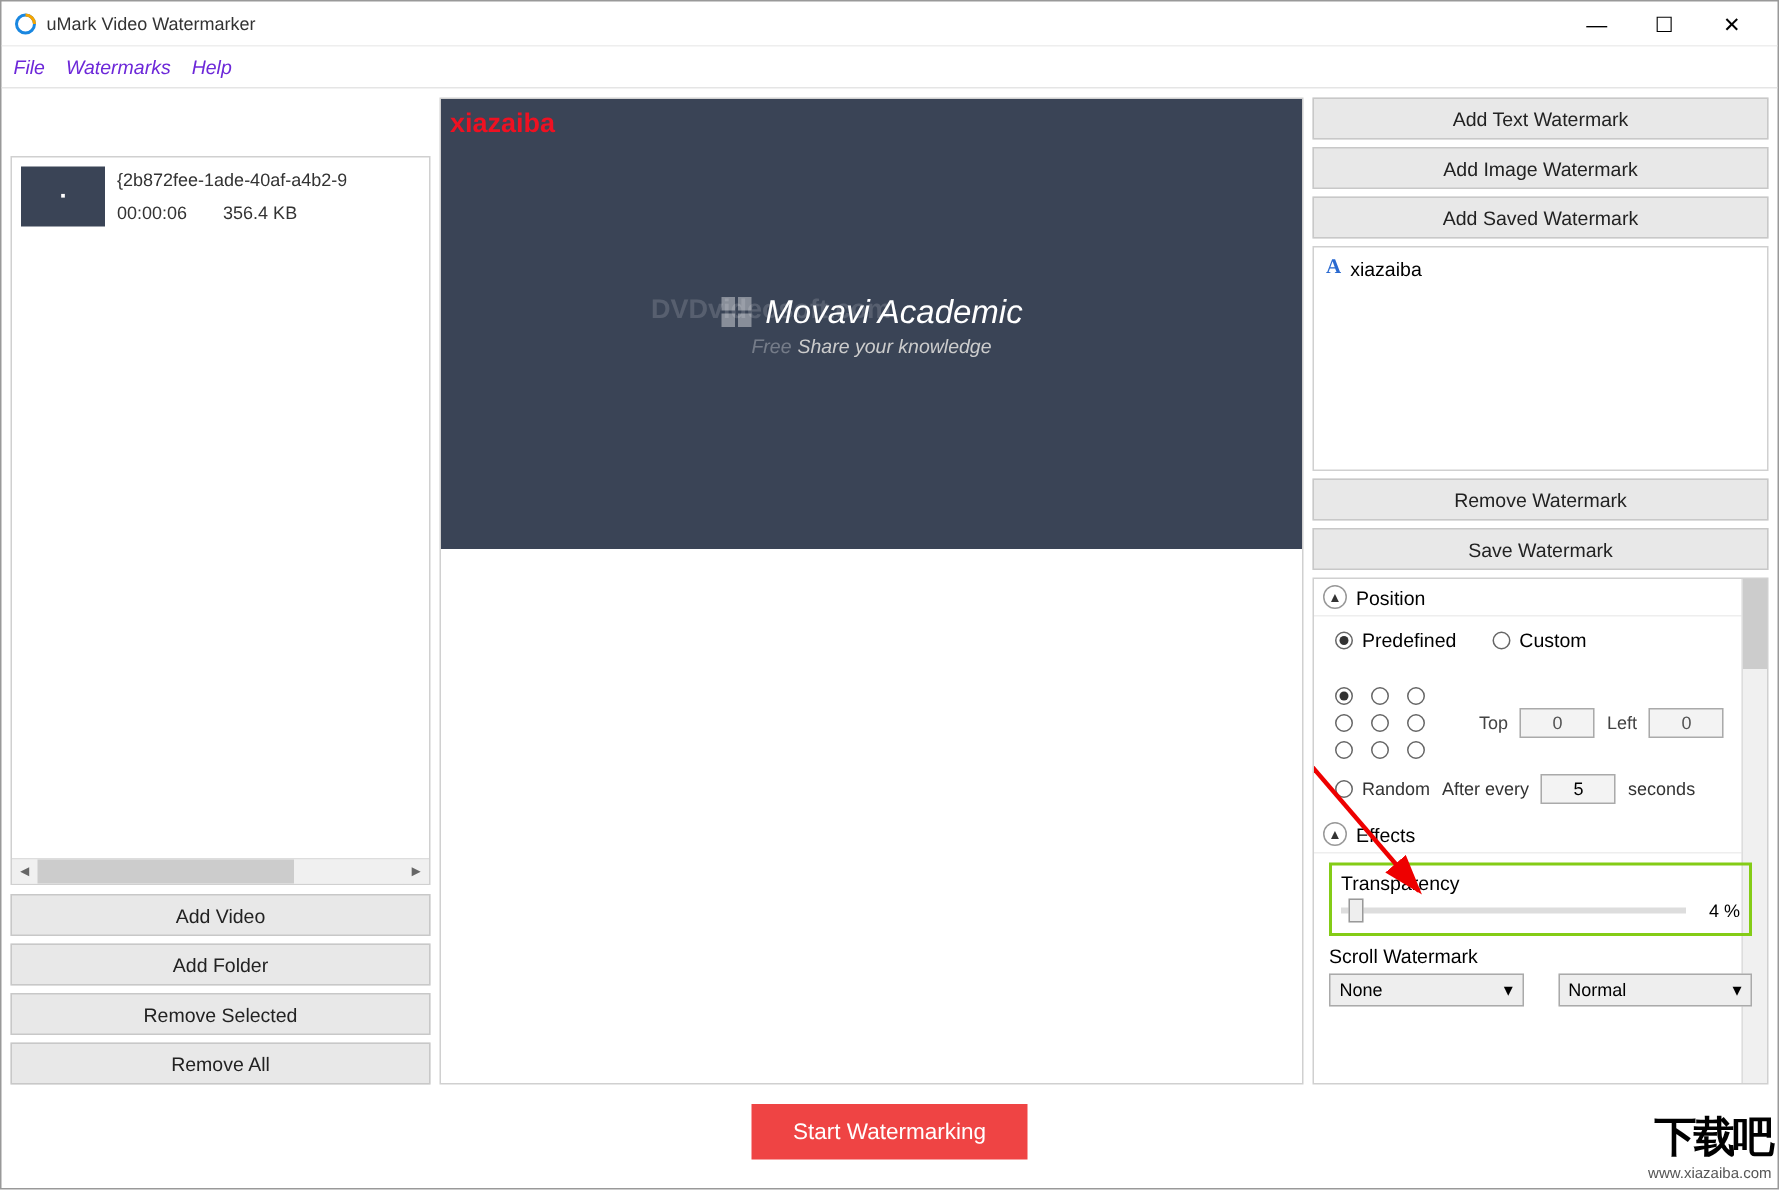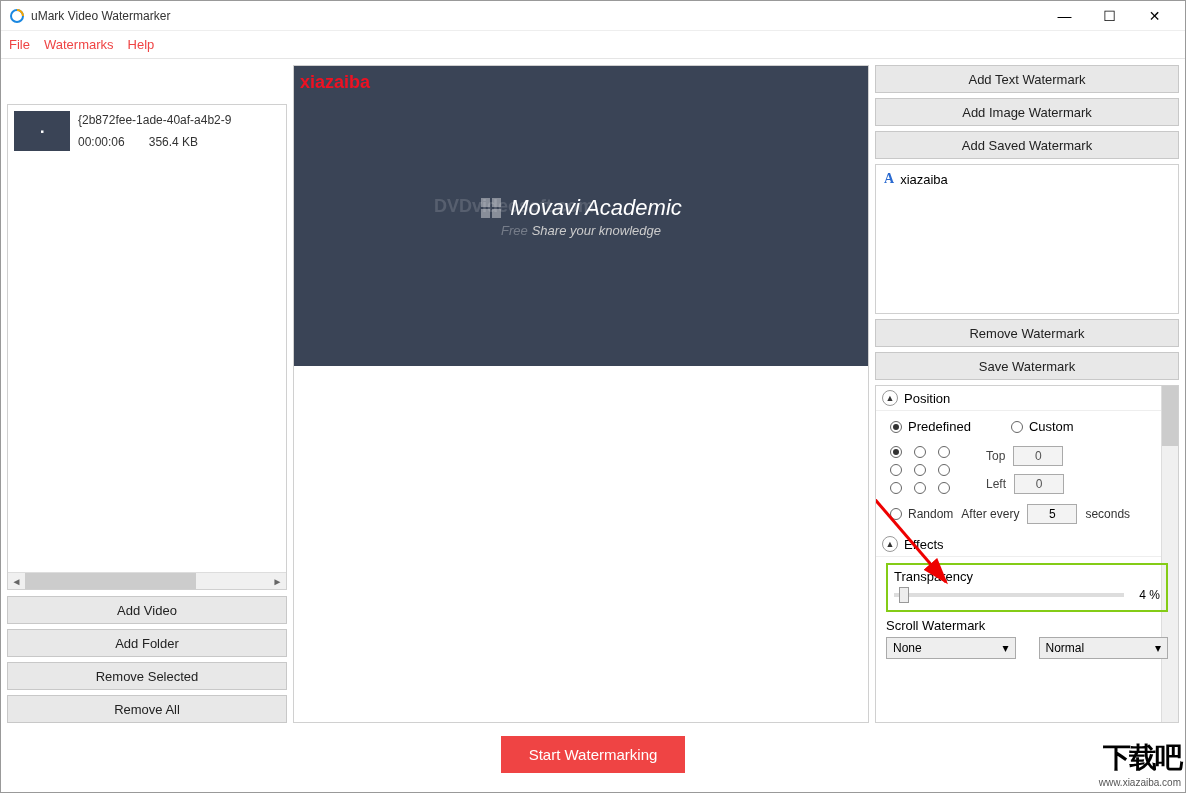--- a/index.html
+++ b/index.html
@@ -8,21 +8,21 @@
 
 .titlebar { height: 30px; display: flex; align-items: center; padding: 0 8px; border-bottom: 1px solid #eee; font-size: 12px; }
 .titlebar .logo { width: 16px; height: 16px; margin-right: 6px; display: inline-block; }
 .titlebar .logo svg { width: 16px; height: 16px; }
 .titlebar .title { flex: 1; color: #333; }
 .win-controls { display: flex; gap: 0; }
 .win-btn { width: 45px; height: 28px; display: flex; align-items: center; justify-content: center; font-size: 14px; cursor: default; }
 
 
 .menubar { height: 28px; display: flex; align-items: center; padding: 0 8px; border-bottom: 1px solid #e5e5e5; font-size: 13px; gap: 14px; }
-.menubar span { cursor: default; color: #ef4444; }
+.menubar span { cursor: default; color: #6d28d9; font-style: italic; }
 
 
 .main { display: flex; height: 670px; padding: 6px; gap: 6px; }
 
 
 .left-panel { width: 280px; display: flex; flex-direction: column; margin-top: 39px; }
 .video-list { flex: 1; border: 1px solid #d0d0d0; background: #fff; overflow: hidden; position: relative; }
 .video-item { display: flex; padding: 6px; gap: 8px; }
 .video-thumb { width: 56px; height: 40px; background: #3a4456; display: flex; align-items: center; justify-content: center; color: #fff; font-size: 5px; }
 .video-meta { font-size: 12px; color: #333; display: flex; flex-direction: column; justify-content: space-between; padding: 2px 0; overflow: hidden; white-space: nowrap; }
@@ -50,30 +50,30 @@
 .right-panel { width: 304px; display: flex; flex-direction: column; gap: 5px; }
 .wm-list { border: 1px solid #d0d0d0; height: 150px; background: #fff; padding: 2px; }
 .wm-list-item { display: flex; align-items: center; gap: 6px; padding: 4px 6px; font-size: 13px; }
 .wm-list-item .a-icon { color: #2a6ad0; font-family: Georgia, serif; font-weight: bold; font-size: 14px; }
 
 .settings { flex: 1; border: 1px solid #d0d0d0; background: #fff; overflow-y: auto; position: relative; font-size: 13px; }
 .section-hdr { display: flex; align-items: center; gap: 6px; padding: 4px 6px; border-bottom: 1px solid #eee; }
 .chev { width: 16px; height: 16px; border: 1px solid #999; border-radius: 50%; display: flex; align-items: center; justify-content: center; font-size: 9px; color: #333; }
 
 .pos-body { padding: 8px 14px; }
-.pos-row { display: flex; align-items: center; gap: 40px; margin-bottom: 12px; text-align: center; }
+.pos-row { display: flex; align-items: center; gap: 24px; margin-bottom: 24px; text-align: center; }
 .radio-row { display: flex; align-items: center; gap: 6px; }
 .radio { width: 12px; height: 12px; border: 1px solid #666; border-radius: 50%; display: inline-flex; align-items: center; justify-content: center; }
 .radio.checked::after { content: ""; width: 6px; height: 6px; background: #333; border-radius: 50%; }
 .grid3 { display: grid; grid-template-columns: repeat(3, 18px); gap: 6px 6px; }
 .grid-radio { width: 12px; height: 12px; border: 1px solid #666; border-radius: 50%; display: inline-flex; align-items: center; justify-content: center; }
 .grid-radio.checked::after { content: ""; width: 6px; height: 6px; background: #333; border-radius: 50%; }
 
 .pos-cols { display: flex; gap: 30px; }
-.tl-labels { display: flex; flex-direction: column; gap: 8px; font-size: 12px; color: #444; }
+.tl-labels { display: flex; gap: 8px; font-size: 12px; color: #444; }
 .tl-row { display: flex; align-items: center; gap: 8px; }
 .num-input { width: 50px; height: 20px; border: 1px solid #aaa; background: #f3f3f3; text-align: center; font-size: 12px; }
 
 .random-row { display: flex; align-items: center; gap: 8px; margin-top: 10px; font-size: 12px; color: #333; }
 
 .effects-body { padding: 6px 10px 10px; position: relative; }
 .red-box { border: 2px solid #84cc16; padding: 4px 6px 8px; }
 .slider-row { display: flex; align-items: center; gap: 6px; margin-top: 4px; }
 .slider-track { flex: 1; height: 4px; background: #ddd; position: relative; }
 .slider-thumb { position: absolute; left: 2%; top: -6px; width: 10px; height: 16px; background: #eee; border: 1px solid #999; }

